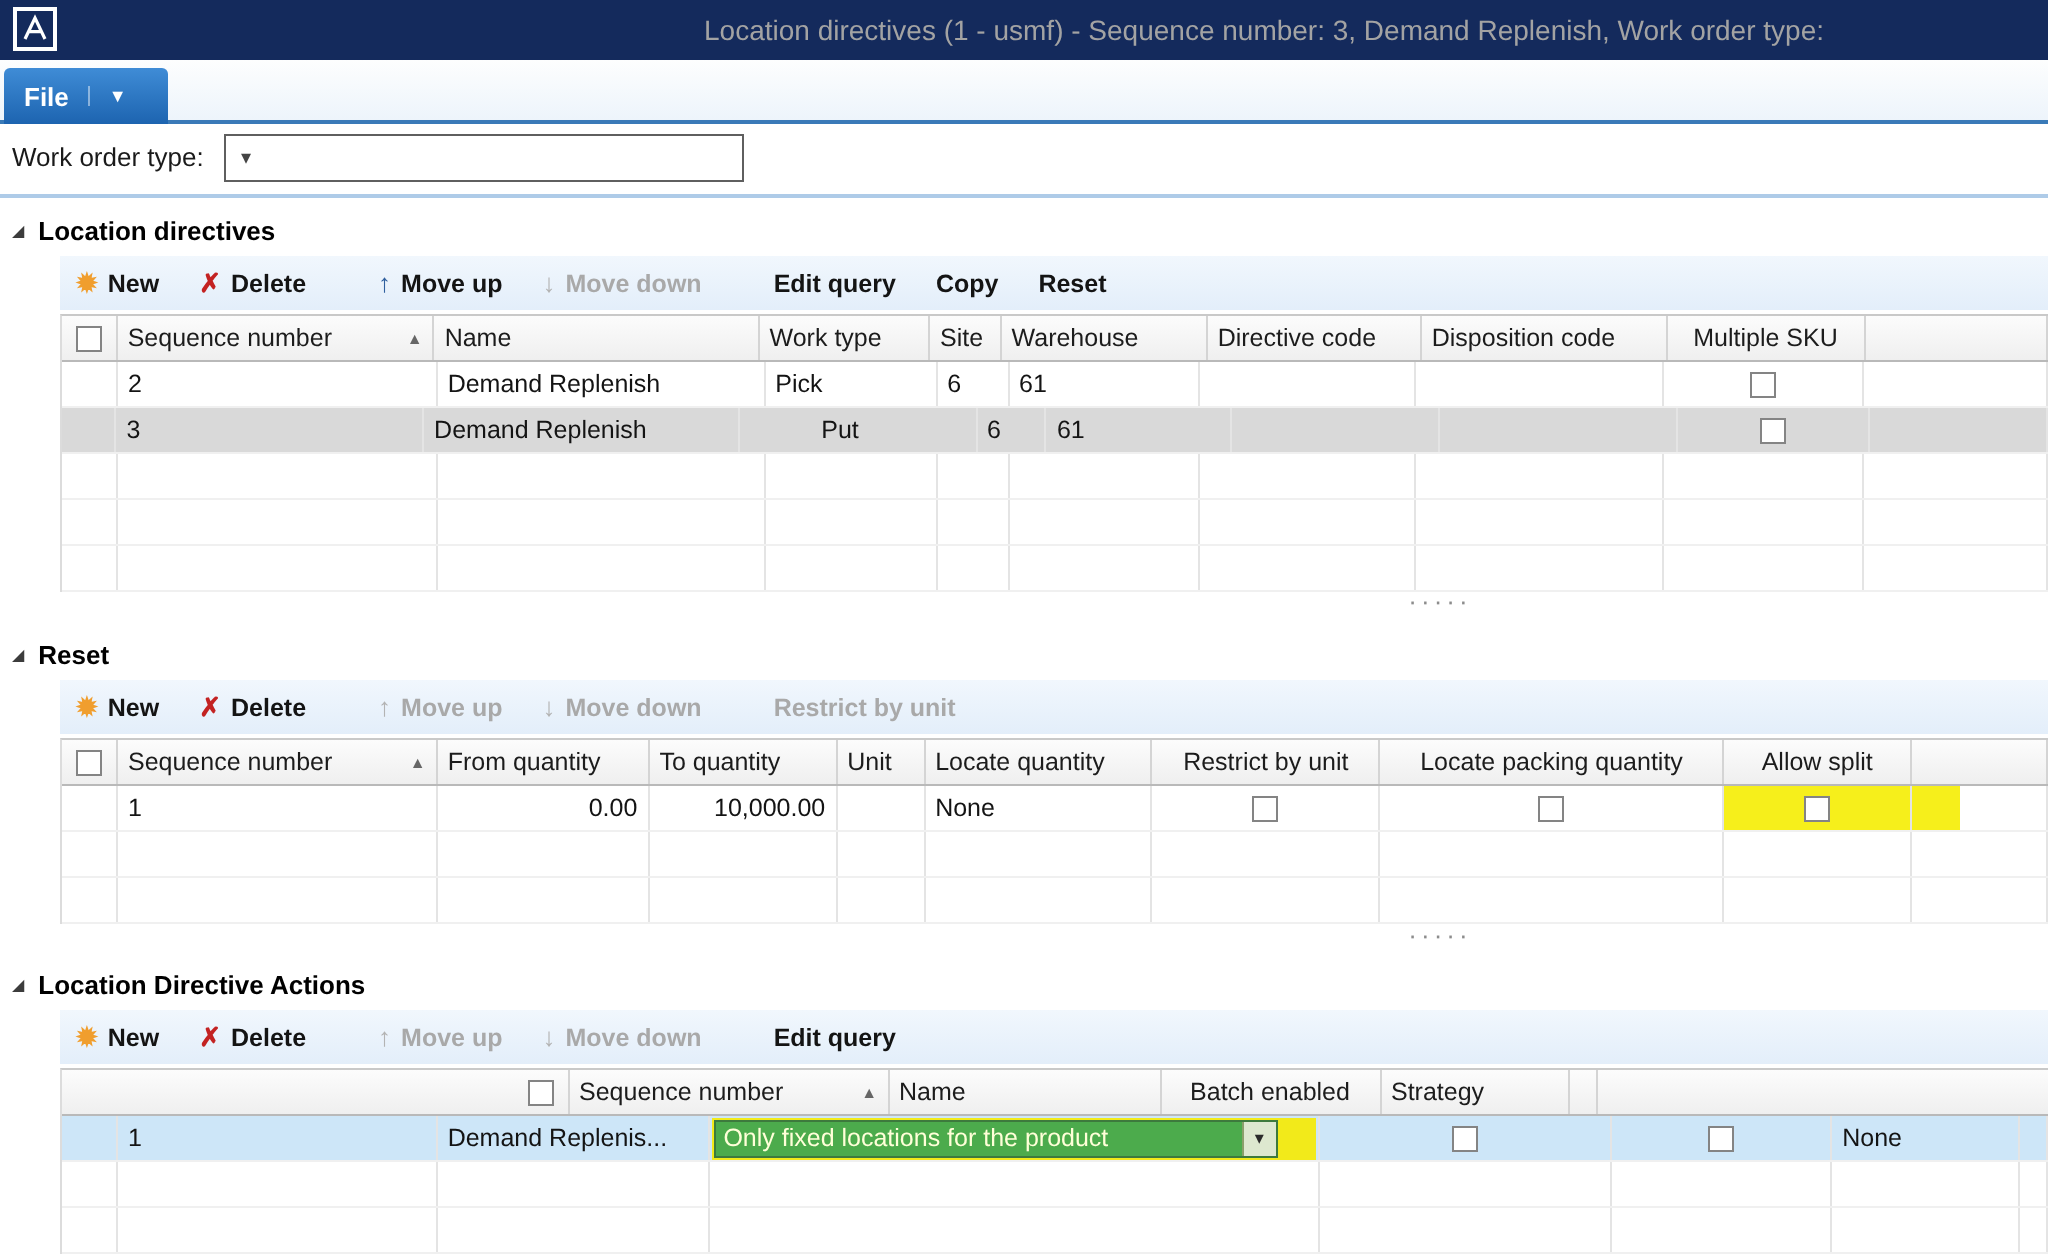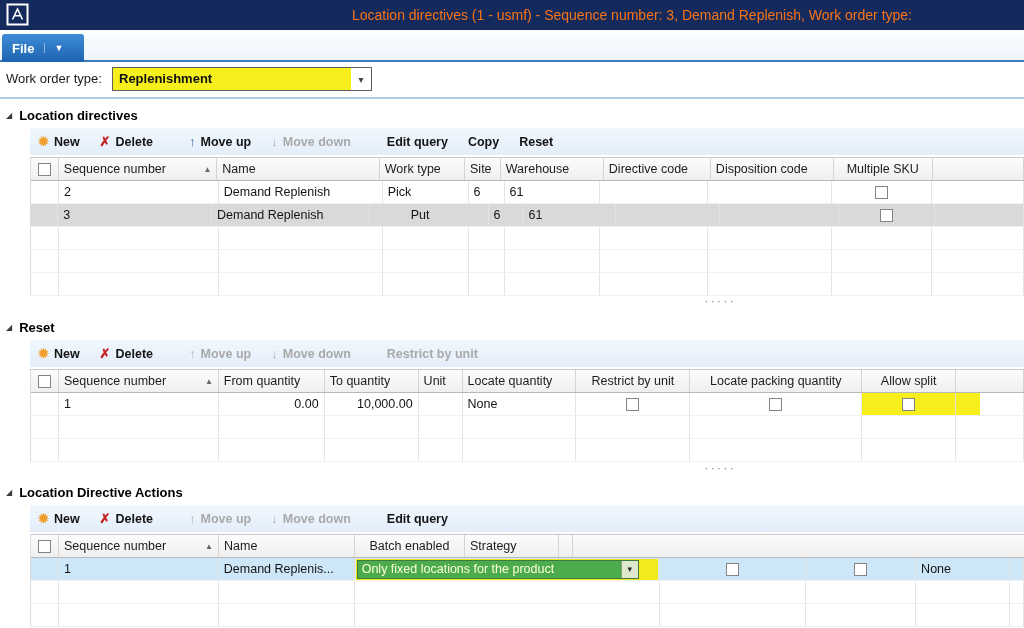--- a/index.html
+++ b/index.html
@@ -6,21 +6,21 @@
   html,body { width:1024px; height:628px; }
   body {
     font-family:"Liberation Sans", sans-serif;
     background:#ffffff; position:relative; overflow:hidden;
     -webkit-font-smoothing:antialiased;
   }
   
   .titlebar { position:absolute; left:0; top:0; width:1024px; height:30px; background:#142a5c; }
   .app-icon { position:absolute; left:6px; top:3px; width:23px; height:23px; }
   .title-text { position:absolute; left:352px; right:0; top:0; height:30px; line-height:30px;
-    color:#f97316; font-size:14px; white-space:nowrap; overflow:hidden; }
+    color:#a3a3a3; font-size:14px; white-space:nowrap; overflow:hidden; }
   
   .menubar { position:absolute; left:0; top:30px; width:1024px; height:32px;
     background:linear-gradient(#fdfefe,#edf4fb); border-bottom:2px solid #3a7ab8; }
   .file-tab { position:absolute; left:2px; top:4px; width:82px; height:28px;
     background:linear-gradient(#3f8cd6,#1d64b0); border-radius:3px 3px 0 0;
     color:#fff; font-size:13px; display:flex; align-items:center; cursor:default; }
   .file-tab .lbl { padding:0 10px; font-weight:bold; }
   .file-tab .caret { border-left:1px solid rgba(255,255,255,.45); padding:0 9px; font-size:9px; }
   
   .wo-row { position:absolute; left:0; top:62px; width:1024px; height:34px; }
@@ -43,21 +43,21 @@
     font-weight:bold; color:#141414; cursor:default; white-space:nowrap; }
   .tb-item.gap { margin-left:16px; }
   .tb-item.disabled { color:#a9a9a9; }
   .tb-icon { margin-right:5px; font-size:13px; }
   .ic-new-star-icon { color:#f09e2e; }
   .ic-delete-x-icon { color:#c32222; font-weight:bold; }
   .ic-arrow-up-icon, .ic-arrow-down-icon { color:#2f5f9e; font-weight:bold; }
   .disabled .tb-icon { color:#b3b3b3 !important; }
   
   .grid { margin:2px 0 0 30px; width:994px; border-top:1px solid #c9c9c9; border-left:1px solid #dcdcdc; }
-  .g-head { display:flex; height:23px; background:linear-gradient(#fcfcfc,#efefef); border-bottom:1px solid #b9b9b9; }
+  .g-head { display:flex; height:23px; background:linear-gradient(#fcfcfc,#efefef); border-bottom:1px solid #b9b9b9;justify-content:center; }
   .g-hcell { border-right:1px solid #d4d4d4; font-size:12.5px; color:#1c1c1c;
     display:flex; align-items:center; padding:0 5px; overflow:hidden; white-space:nowrap; position:relative; }
   .sort-arrow { margin-left:auto; font-size:8px; color:#666; padding-left:4px; }
   .g-row { display:flex; height:23px; background:#fff; border-bottom:1px solid #f0f0f0; }
   .g-row.sel-gray { background:#d9d9d9; }
   .g-row.sel-blue { background:#cde6f8; }
   .g-cell { border-right:1px solid #e4e4e4; font-size:12.5px; color:#141414;
     display:flex; align-items:center; padding:0 5px; overflow:hidden; white-space:nowrap; position:relative; }
   .g-cell.num { justify-content:flex-end; }
   .g-cell.center, .g-hcell.center { justify-content:center; }
@@ -93,21 +93,20 @@
 <div class="menubar">
   <div class="file-tab">
     <span class="lbl">File</span>
     <span class="caret">▼</span>
   </div>
 </div>
 
 <div class="wo-row">
   <div class="wo-label">Work order type:</div>
   <div class="wo-combo">
-    <span class="wo-hl">Replenishment</span>
     <span class="wo-caret">▾</span>
   </div>
 </div>
 <div class="blue-rule"></div>
 
 <div class="section" style="top:104px">
   <div class="sec-header">
     <span class="tri">◢</span>
     <span class="sec-title">Location directives</span>
   </div>

